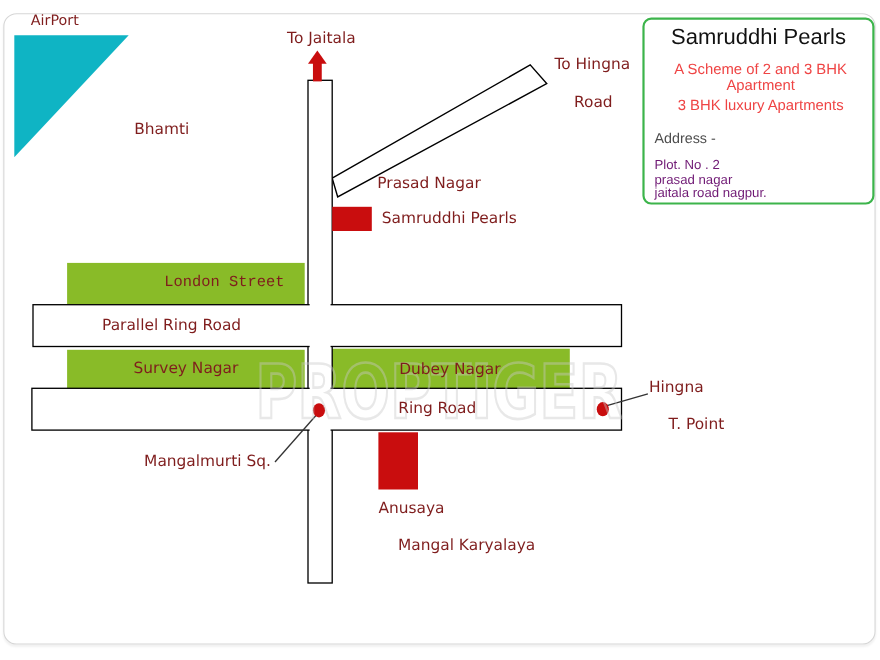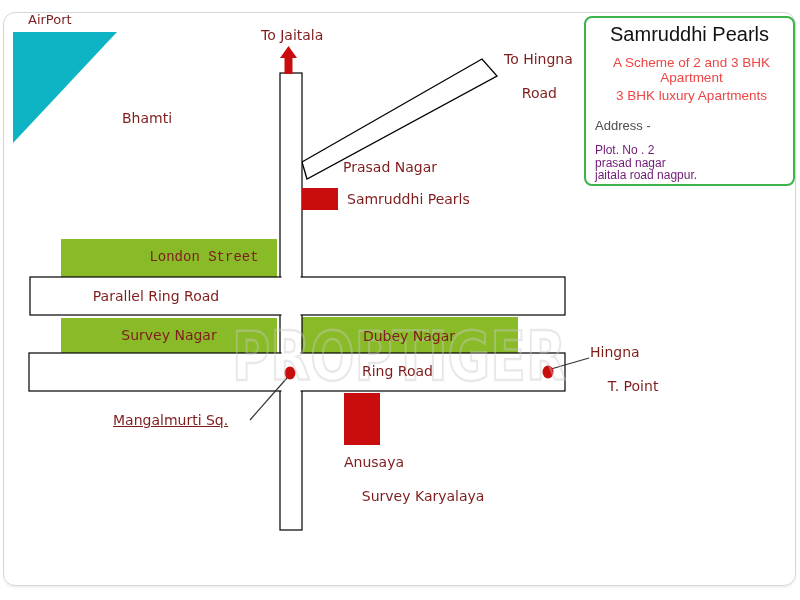--- a/index.html
+++ b/index.html
@@ -91,24 +91,24 @@
 
   <div class="lbl center" style="left:61px;top:327px;width:216px;">Survey Nagar</div>
 
   <div class="lbl center" style="left:300px;top:328px;width:218px;">Dubey Nagar</div>
 
   <div class="lbl" style="left:362px;top:363px;">Ring Road</div>
 
   <div class="lbl" style="left:590px;top:344px;"><span>Hingna</span><br>
     <span>T. Point</span></div>
 
-  <div class="lbl" style="left:113px;top:412px;text-decoration:underline;">Mangalmurti Sq.</div>
+  <div class="lbl" style="left:131px;top:412px;">Mangalmurti Sq.</div>
 
   <div class="lbl" style="left:344px;top:454px;"><span>Anusaya</span><br>
-    <span>Survey Karyalaya</span></div>
+    <span>Mangal Karyalaya</span></div>
 
   <div class="infobox">
     <div class="title">Samruddhi Pearls</div>
     <div class="scheme first">A Scheme of 2 and 3 BHK Apartment</div>
     <div class="scheme">3 BHK luxury Apartments</div>
     <div class="addr-label">Address -</div>
     <div class="addr-line first">Plot. No . 2</div>
     <div class="addr-line">prasad nagar</div>
     <div class="addr-line">jaitala road nagpur.</div>
   </div>

